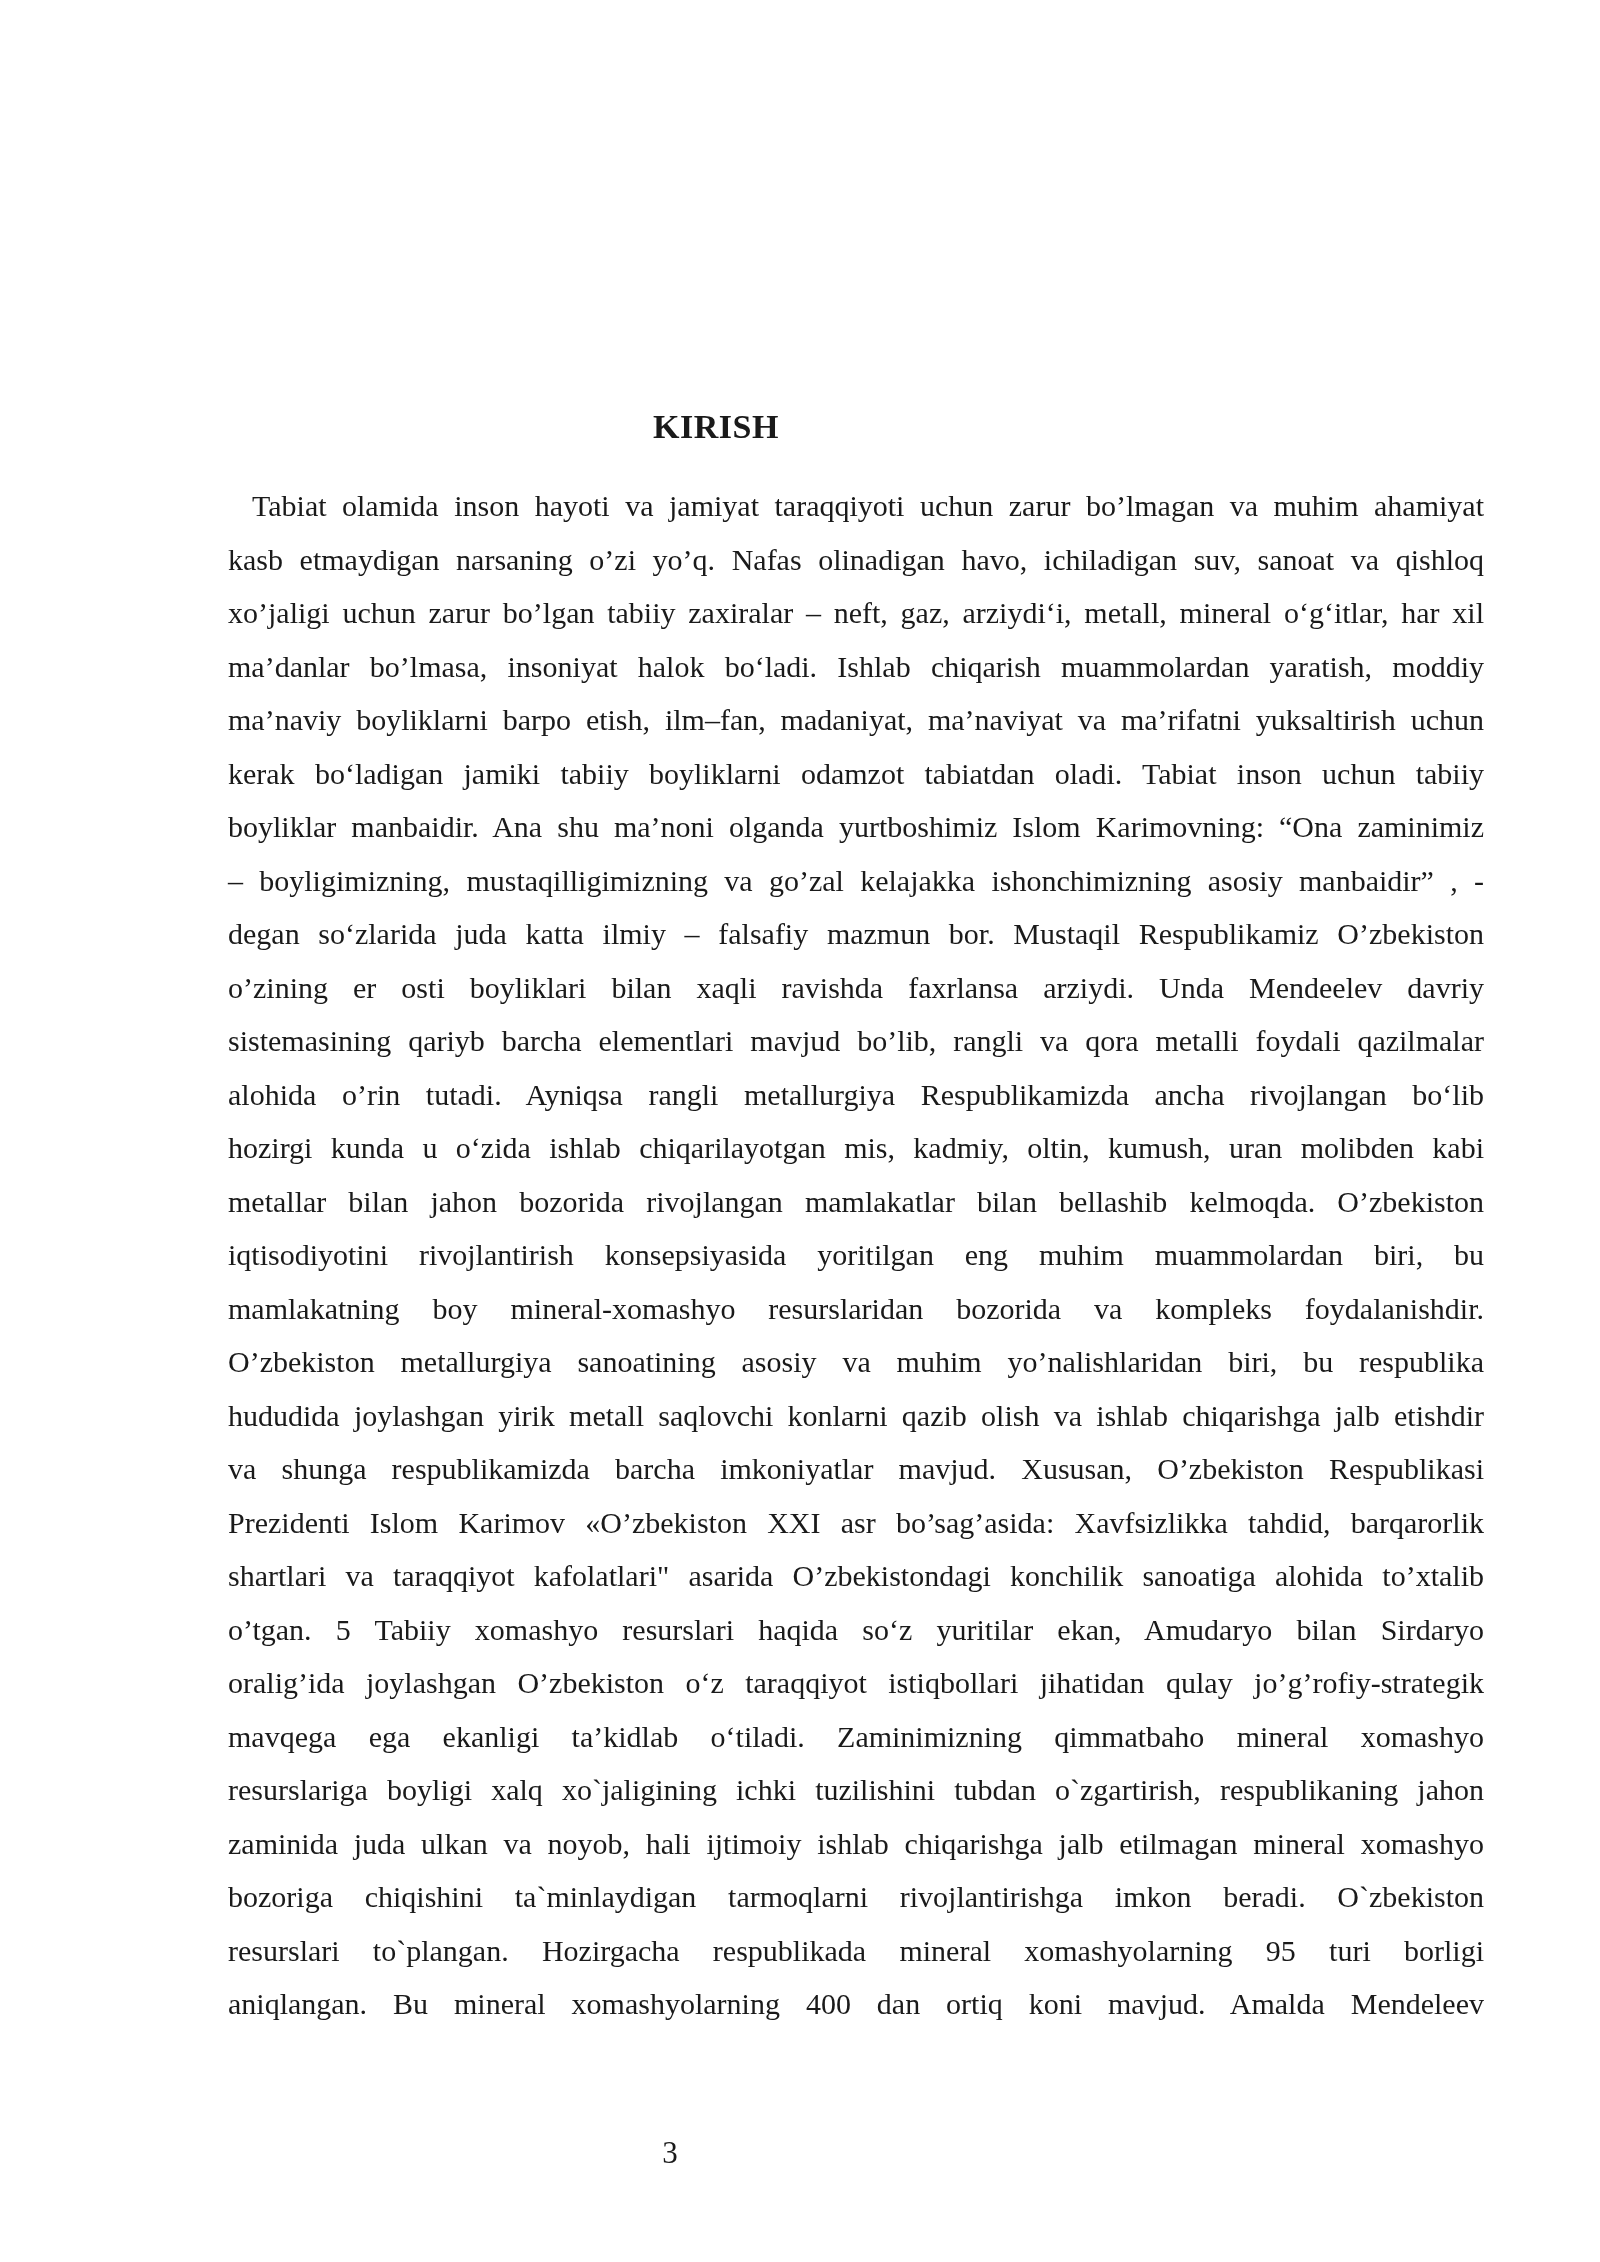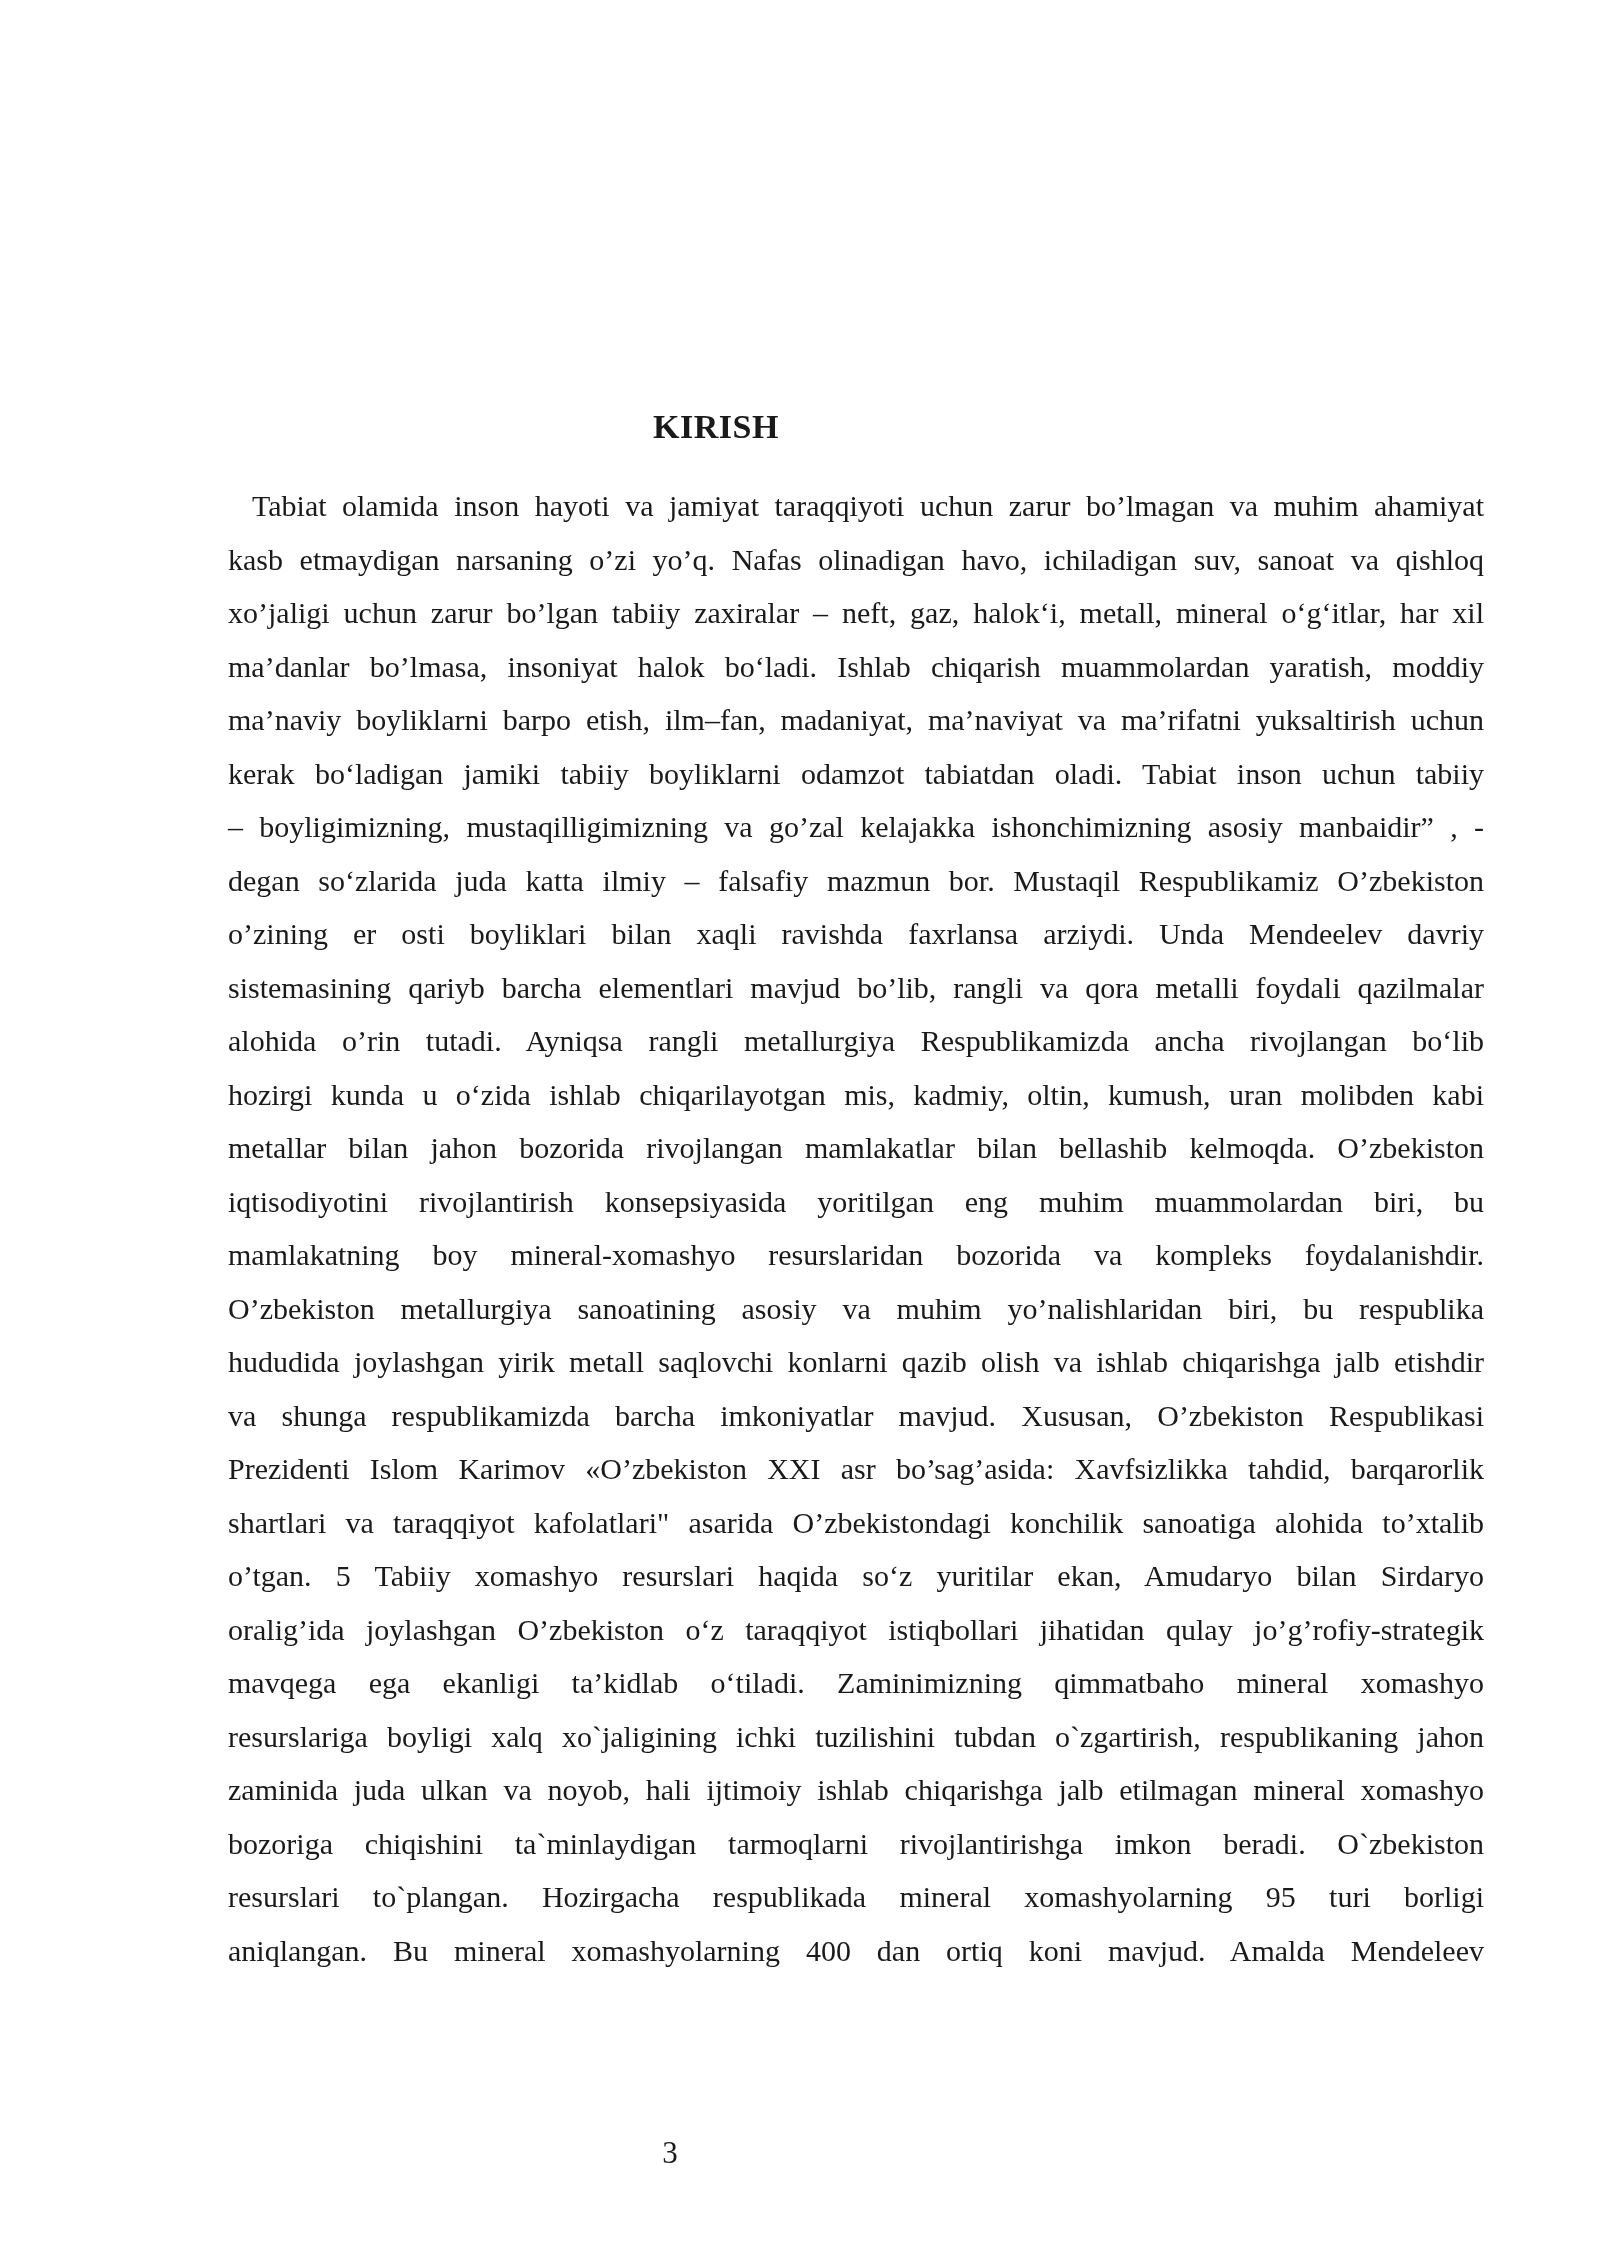--- a/index.html
+++ b/index.html
@@ -57,24 +57,25 @@
 </head>
 <body>
 
 <div class="page">
 
   <div class="doc-title">KIRISH</div>
 
   <div class="paragraph">
     <div class="pline first">Tabiat olamida inson hayoti va jamiyat taraqqiyoti uchun zarur bo’lmagan va muhim ahamiyat</div>
     <div class="pline">kasb etmaydigan narsaning o’zi yo’q. Nafas olinadigan havo, ichiladigan suv, sanoat va qishloq</div>
-    <div class="pline">xo’jaligi uchun zarur bo’lgan tabiiy zaxiralar – neft, gaz, halok‘i, metall, mineral o‘g‘itlar, har xil</div>
+    <div class="pline">xo’jaligi uchun zarur bo’lgan tabiiy zaxiralar – neft, gaz, arziydi‘i, metall, mineral o‘g‘itlar, har xil</div>
     <div class="pline">ma’danlar bo’lmasa, insoniyat halok bo‘ladi. Ishlab chiqarish muammolardan yaratish, moddiy</div>
     <div class="pline">ma’naviy boyliklarni barpo etish, ilm–fan, madaniyat, ma’naviyat va ma’rifatni yuksaltirish uchun</div>
     <div class="pline">kerak bo‘ladigan jamiki tabiiy boyliklarni odamzot tabiatdan oladi. Tabiat inson uchun tabiiy</div>
+    <div class="pline">boyliklar manbaidir. Ana shu ma’noni olganda yurtboshimiz Islom Karimovning: “Ona zaminimiz</div>
     <div class="pline">– boyligimizning, mustaqilligimizning va go’zal kelajakka ishonchimizning asosiy manbaidir” , -</div>
     <div class="pline">degan so‘zlarida juda katta ilmiy – falsafiy mazmun bor. Mustaqil Respublikamiz O’zbekiston</div>
     <div class="pline">o’zining er osti boyliklari bilan xaqli ravishda faxrlansa arziydi. Unda Mendeelev davriy</div>
     <div class="pline">sistemasining qariyb barcha elementlari mavjud bo’lib, rangli va qora metalli foydali qazilmalar</div>
     <div class="pline">alohida o’rin tutadi. Ayniqsa rangli metallurgiya Respublikamizda ancha rivojlangan bo‘lib</div>
     <div class="pline">hozirgi kunda u o‘zida ishlab chiqarilayotgan mis, kadmiy, oltin, kumush, uran molibden kabi</div>
     <div class="pline">metallar bilan jahon bozorida rivojlangan mamlakatlar bilan bellashib kelmoqda. O’zbekiston</div>
     <div class="pline">iqtisodiyotini rivojlantirish konsepsiyasida yoritilgan eng muhim muammolardan biri, bu</div>
     <div class="pline">mamlakatning boy mineral-xomashyo resurslaridan bozorida va kompleks foydalanishdir.</div>
     <div class="pline">O’zbekiston metallurgiya sanoatining asosiy va muhim yo’nalishlaridan biri, bu respublika</div>

